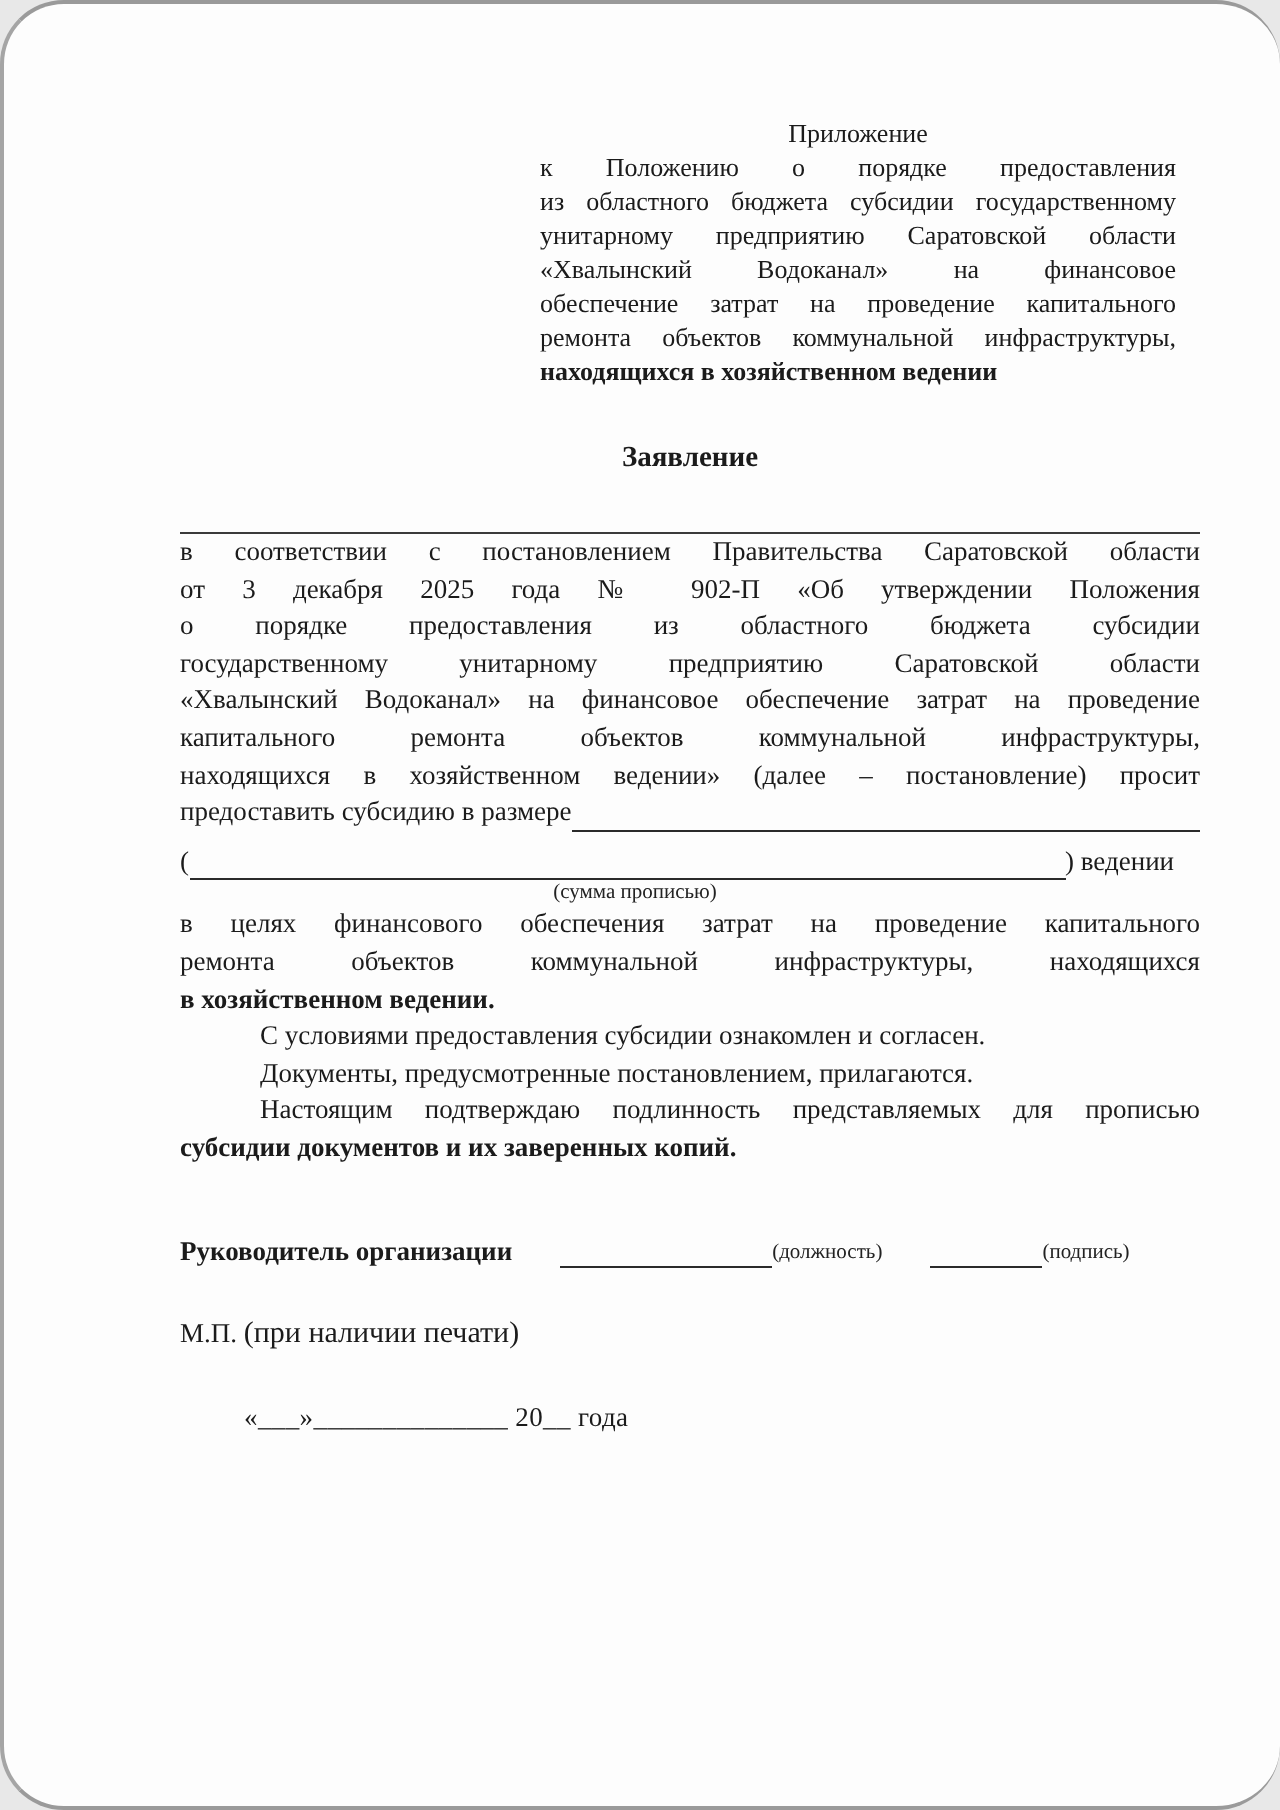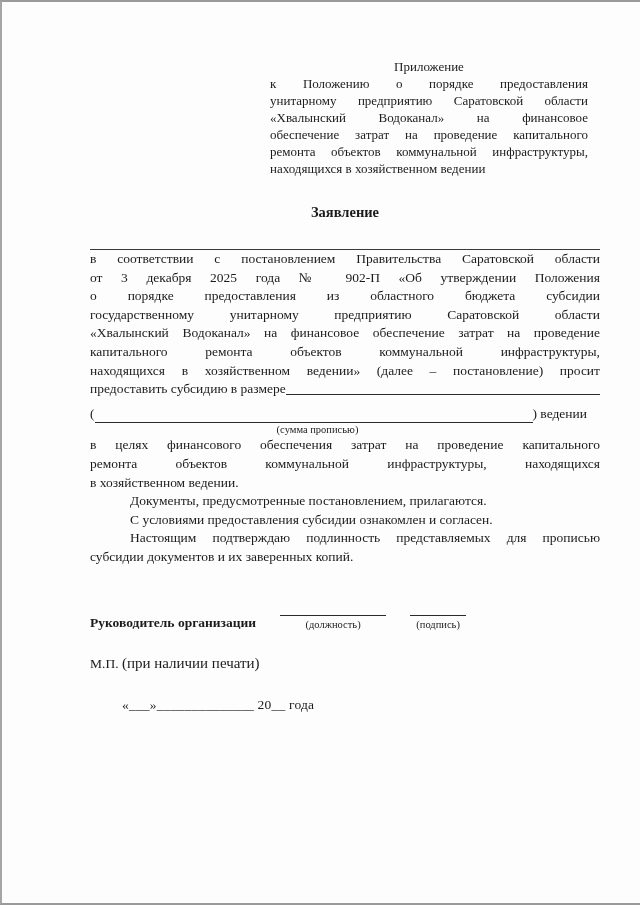--- a/index.html
+++ b/index.html
@@ -10,35 +10,36 @@
     box-sizing: border-box;
     background: #fdfdfd;
     color: #1b1b1b;
     font-family: "Liberation Serif", "DejaVu Serif", serif;
     font-size: 13.5px;
     border-top: 2px solid #9a9a9a;
     border-left: 2px solid #a5a5a5;
     border-bottom: 2px solid #9a9a9a;
     padding: 56px 40px 0 88px; 
     overflow: hidden;
+    border-radius: 32px;
   }
   .content { width: 510px; }
 
   
   .appendix {
     margin-left: 180px;
     width: 318px;
     line-height: 17px;
     font-size: 13px;
   }
   .appendix-title { text-align: center; }
 
   
   .jl { text-align: justify; text-align-last: justify; }
-  .ll { text-align: right; text-align-last: left; }
+  .ll { text-align: right; text-align-last: left; font-weight: bold; }
 
   .doc-title {
     margin-top: 27px;
     text-align: center;
     font-weight: bold;
     font-size: 14.5px;
   }
 
   .fill-line {
     margin-top: 25px;
@@ -48,21 +49,21 @@
   .caption {
     font-size: 10.5px;
     line-height: 13px;
     text-align: center;
     color: #222;
   }
 
   .body-par { line-height: 18.6px; }
   .body-par div { white-space: normal; }
 
-  .amount-row { display: flex; align-items: flex-start; line-height: 18.6px; }
+  .amount-row { display: flex; align-items: flex-end; line-height: 18.6px; }
   .amount-row .text { white-space: nowrap; }
   .blank { border-bottom: 1px solid #2a2a2a; }
   .grow { flex: 1 1 auto; height: 14px; }
 
   .amount-caption-row { padding-left: 222px; }
   .rubles-row { display: flex; align-items: flex-end; line-height: 18.6px; margin-top: 6px; }
   .rubles-row .close { white-space: nowrap; }
   .rubles-row .rub-blank { flex: 0 0 auto; width: 438px; height: 14px; }
   .rubles-caption-row { width: 455px; }
 
@@ -70,21 +71,21 @@
   .confirmation div:first-child { text-indent: 40px; }
   .confirmation { line-height: 18.6px; }
 
   .sig-row {
     margin-top: 33px;
     display: flex;
     align-items: flex-end;
     gap: 11px;
   }
   .sig-label { font-weight: bold; white-space: nowrap; line-height: 17px; }
-  .sig-field { display: inline-flex; flex-direction: column; margin-left: 13px; }
+  .sig-field { display: inline-flex; flex-direction: row; margin-left: 13px; }
   .sig-field .sig-blank { display: block; height: 15px; border-bottom: 1.5px solid #2a2a2a; }
   .sig-field .caption { margin-top: 2px; }
   .w-pos { width: 106px; }
   .w-sign { width: 56px; }
   .w-fio { width: 112px; }
   .sig-field.fio { margin-left: 14px; }
 
   .stamp-row { margin-top: 24px; line-height: 17px; }
   .stamp-note { font-size: 15px; }
 
@@ -93,20 +94,21 @@
 </head>
 <body>
 
 <div class="page">
   <div class="content">
 
     <div class="appendix">
       <div class="appendix-title">Приложение</div>
       <div>
           <div class="jl">к Положению о порядке предоставления</div>
+          <div class="jl">из областного бюджета субсидии государственному</div>
           <div class="jl">унитарному предприятию Саратовской области</div>
           <div class="jl">«Хвалынский Водоканал» на финансовое</div>
           <div class="jl">обеспечение затрат на проведение капитального</div>
           <div class="jl">ремонта объектов коммунальной инфраструктуры,</div>
           <div class="ll">находящихся в хозяйственном ведении</div>
         </div>
     </div>
 
     <div class="doc-title">Заявление</div>
 
@@ -135,22 +137,22 @@
     <div class="rubles-caption-row">
       <div class="caption">(сумма прописью)</div>
     </div>
 
     <div class="body-par">
         <div class="jl">в целях  финансового обеспечения затрат на проведение капитального</div>
         <div class="jl">ремонта объектов коммунальной инфраструктуры, находящихся</div>
         <div class="ll">в хозяйственном ведении.</div>
       </div>
 
+    <div class="statement">С условиями предоставления субсидии ознакомлен и согласен.</div>
     <div class="statement">Документы, предусмотренные постановлением, прилагаются.</div>
-    <div class="statement">С условиями предоставления субсидии ознакомлен и согласен.</div>
 
     <div class="body-par confirmation">
         <div class="jl">Настоящим подтверждаю подлинность представляемых для прописью</div>
         <div class="ll">субсидии документов и их заверенных копий.</div>
       </div>
 
     <div class="sig-row">
       <span class="sig-label">Руководитель организации</span>
       <span class="sig-field">
         <span class="sig-blank w-pos"></span>

